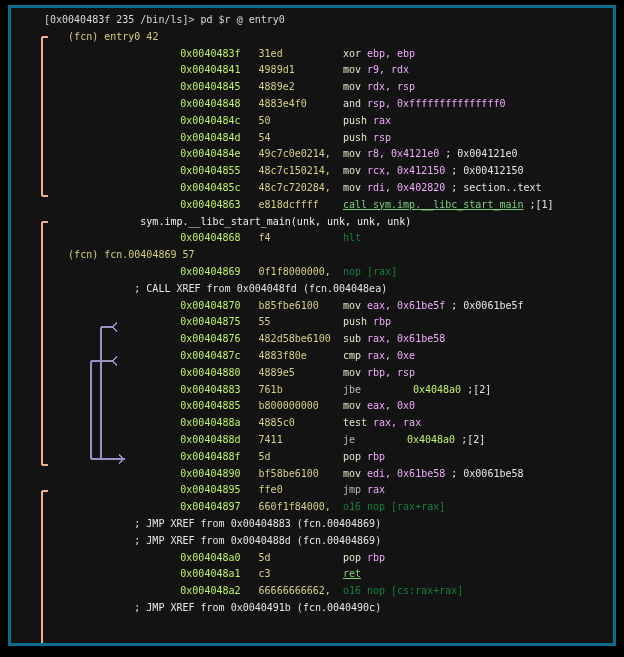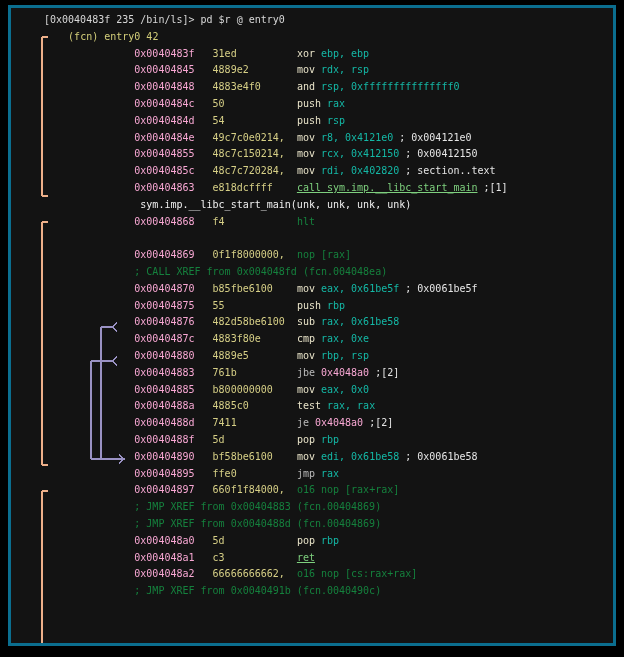--- a/index.html
+++ b/index.html
@@ -48,53 +48,54 @@
     letter-spacing: 0px;
     color: #d8d8d8;
     position: relative;
     padding-left: 33px;
   }
 
   
   .c-prompt   { color: #d8d8d8; }
   .c-fcn      { color: #d4cf7a; }          
   .c-fcnbar   { color: #eeb08a; }          
-  .c-addr     { color: #f9a8d4; }          
+  .c-addr     { color: #bef264; margin-left: 46px; }          
   .c-bytes    { color: #d6cf86; text-align: center; }          
   .c-mn       { color: #e8e3c8; margin-top: 33px; }
-  .c-reg      { color: #14b8a6; }          
+  .c-reg      { color: #f0abfc; }          
   .c-call     { color: #7ed07e; text-decoration: underline; }          
   .c-jmp      { color: #b9b9b9; }          
   .c-nop      { color: #15803d; }          
   .c-cmt      { color: #e6e6e6; }          
-  .c-xref     { color: #15803d; }          
+  .c-xref     { color: #e5e5e5; }          
   .c-white    { color: #f0f0f0; }
 </style>
 </head>
 <body>
 
 <div id="terminal-window">
   <div id="screen">
 
     <div class="line"><span class="c-prompt">[0x0040483f 235 /bin/ls]&gt; pd $r @ entry0</span></div>
 
     <div id="body-lines">
         <div class="line"><span class="c-fcnbar">  </span><span class="c-fcn">  (fcn) entry0 42</span></div>
         <div class="line"><span class="c-addr">               0x0040483f</span><span class="c-bytes">   31ed          </span><span class="c-mn">xor</span><span class="c-mn"> </span><span class="c-reg">ebp, ebp</span></div>
+        <div class="line"><span class="c-addr">               0x00404841</span><span class="c-bytes">   4989d1        </span><span class="c-mn">mov</span><span class="c-mn"> </span><span class="c-reg">r9, rdx</span></div>
         <div class="line"><span class="c-addr">               0x00404845</span><span class="c-bytes">   4889e2        </span><span class="c-mn">mov</span><span class="c-mn"> </span><span class="c-reg">rdx, rsp</span></div>
         <div class="line"><span class="c-addr">               0x00404848</span><span class="c-bytes">   4883e4f0      </span><span class="c-mn">and</span><span class="c-mn"> </span><span class="c-reg">rsp, 0xfffffffffffffff0</span></div>
         <div class="line"><span class="c-addr">               0x0040484c</span><span class="c-bytes">   50            </span><span class="c-mn">push</span><span class="c-mn"> </span><span class="c-reg">rax</span></div>
         <div class="line"><span class="c-addr">               0x0040484d</span><span class="c-bytes">   54            </span><span class="c-mn">push</span><span class="c-mn"> </span><span class="c-reg">rsp</span></div>
         <div class="line"><span class="c-addr">               0x0040484e</span><span class="c-bytes">   49c7c0e0214,  </span><span class="c-mn">mov</span><span class="c-mn"> </span><span class="c-reg">r8, 0x4121e0</span><span class="c-cmt"> ; 0x004121e0</span></div>
         <div class="line"><span class="c-addr">               0x00404855</span><span class="c-bytes">   48c7c150214,  </span><span class="c-mn">mov</span><span class="c-mn"> </span><span class="c-reg">rcx, 0x412150</span><span class="c-cmt"> ; 0x00412150</span></div>
         <div class="line"><span class="c-addr">               0x0040485c</span><span class="c-bytes">   48c7c720284,  </span><span class="c-mn">mov</span><span class="c-mn"> </span><span class="c-reg">rdi, 0x402820</span><span class="c-cmt"> ; section..text</span></div>
         <div class="line"><span class="c-addr">               0x00404863</span><span class="c-bytes">   e818dcffff    </span><span class="c-call">call</span><span class="c-call"> </span><span class="c-call">sym.imp.__libc_start_main</span><span class="c-cmt"> ;[1]</span></div>
         <div class="line"><span class="c-white">                sym.imp.__libc_start_main(unk, unk, unk, unk)</span></div>
         <div class="line"><span class="c-addr">               0x00404868</span><span class="c-bytes">   f4            </span><span class="c-nop">hlt</span></div>
-        <div class="line"><span class="c-fcnbar">  </span></div>
+        <div class="line"><span class="c-fcnbar">  </span><span class="c-fcn">  (fcn) fcn.00404869 57</span></div>
         <div class="line"><span class="c-addr">               0x00404869</span><span class="c-bytes">   0f1f8000000,  </span><span class="c-nop">nop</span><span class="c-nop"> </span><span class="c-nop">[rax]</span></div>
         <div class="line"><span class="c-xref">               ; CALL XREF from 0x004048fd (fcn.004048ea)</span></div>
         <div class="line"><span class="c-addr">               0x00404870</span><span class="c-bytes">   b85fbe6100    </span><span class="c-mn">mov</span><span class="c-mn"> </span><span class="c-reg">eax, 0x61be5f</span><span class="c-cmt"> ; 0x0061be5f</span></div>
         <div class="line"><span class="c-addr">               0x00404875</span><span class="c-bytes">   55            </span><span class="c-mn">push</span><span class="c-mn"> </span><span class="c-reg">rbp</span></div>
         <div class="line"><span class="c-addr">               0x00404876</span><span class="c-bytes">   482d58be6100  </span><span class="c-mn">sub</span><span class="c-mn"> </span><span class="c-reg">rax, 0x61be58</span></div>
         <div class="line"><span class="c-addr">               0x0040487c</span><span class="c-bytes">   4883f80e      </span><span class="c-mn">cmp</span><span class="c-mn"> </span><span class="c-reg">rax, 0xe</span></div>
         <div class="line"><span class="c-addr">               0x00404880</span><span class="c-bytes">   4889e5        </span><span class="c-mn">mov</span><span class="c-mn"> </span><span class="c-reg">rbp, rsp</span></div>
         <div class="line"><span class="c-addr">               0x00404883</span><span class="c-bytes">   761b          </span><span class="c-jmp">jbe</span><span class="c-jmp"> </span><span class="c-addr">0x4048a0</span><span class="c-cmt"> ;[2]</span></div>
         <div class="line"><span class="c-addr">               0x00404885</span><span class="c-bytes">   b800000000    </span><span class="c-mn">mov</span><span class="c-mn"> </span><span class="c-reg">eax, 0x0</span></div>
         <div class="line"><span class="c-addr">               0x0040488a</span><span class="c-bytes">   4885c0        </span><span class="c-mn">test</span><span class="c-mn"> </span><span class="c-reg">rax, rax</span></div>

